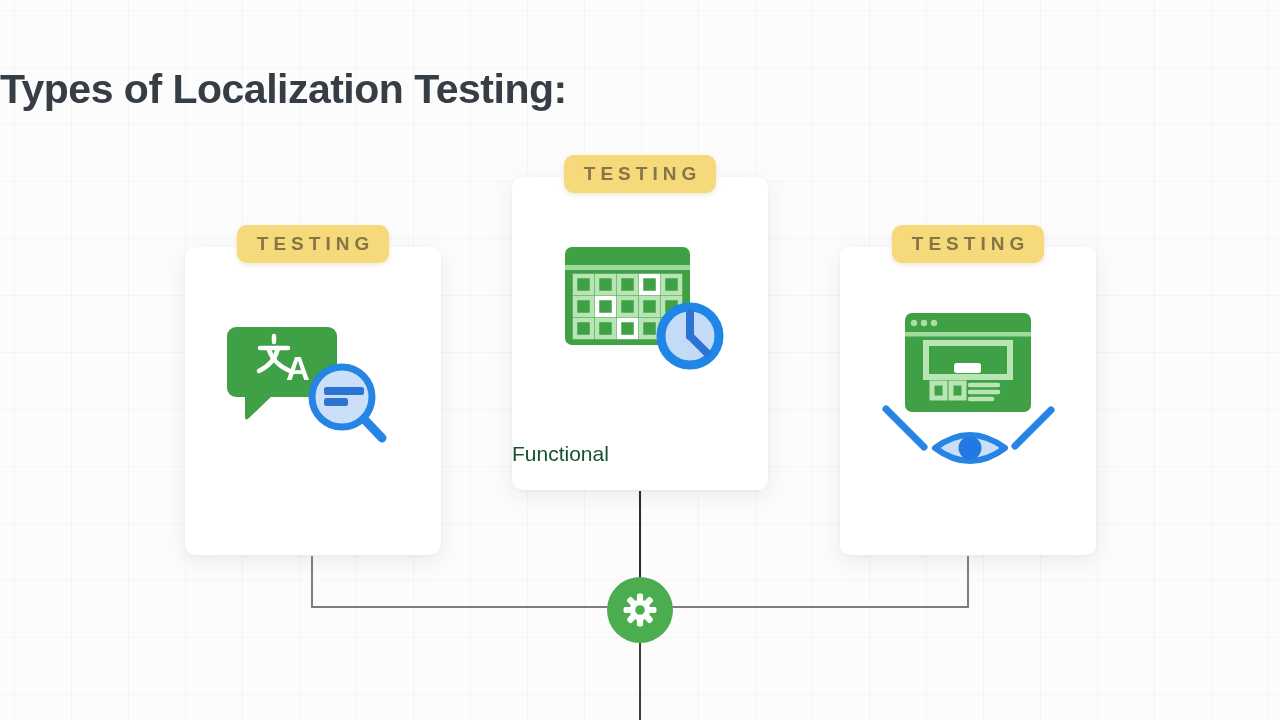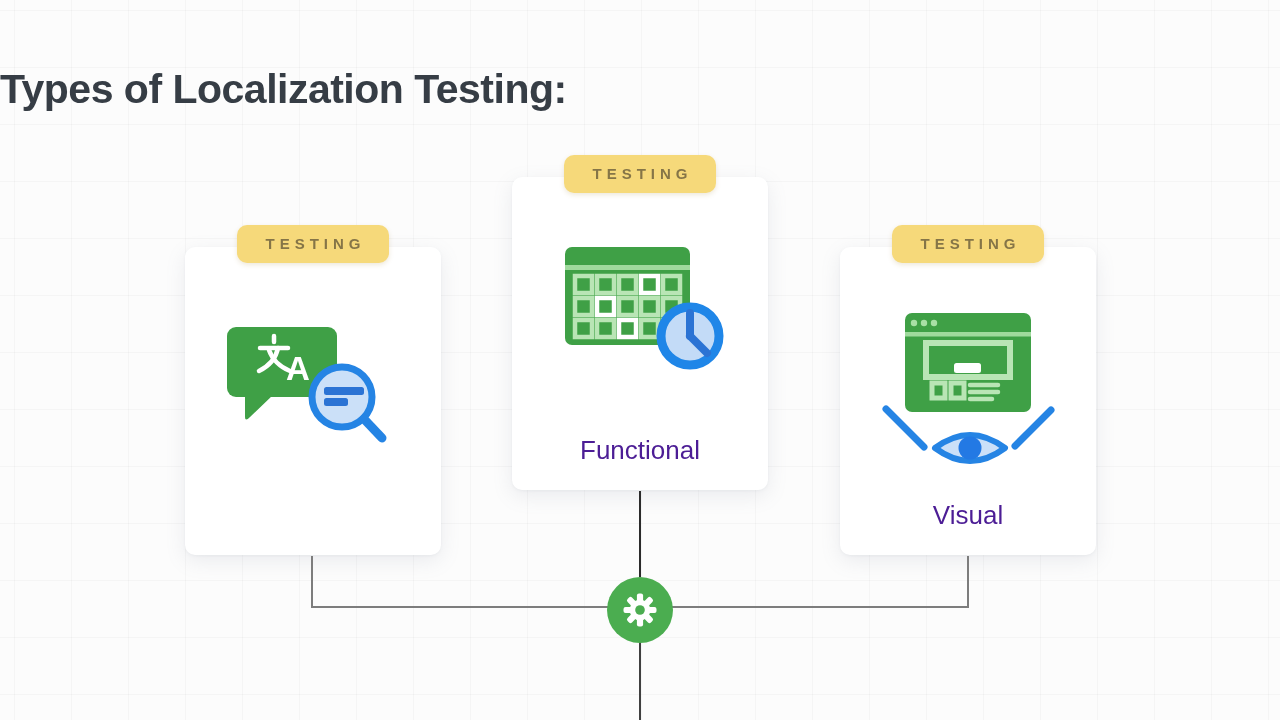--- a/index.html
+++ b/index.html
@@ -23,28 +23,28 @@
     position:absolute;width:256px;background:#FFFFFF;border-radius:10px;
     box-shadow:0 6px 20px rgba(125,135,155,0.14), 0 1px 3px rgba(125,135,155,0.08);
   }
   .card.linguistic{left:185px;top:247px;height:308px;}
   .card.functional{left:512px;top:177px;height:313px;}
   .card.visual{left:840px;top:247px;height:308px;}
   .badge{
     position:absolute;top:-22px;left:50%;transform:translateX(-50%);
     width:152px;height:38px;line-height:38px;
     background:#F6D97A;border-radius:10px;
-    text-align:center;font-size:15px;font-weight:700;
+    text-align:center;font-size:19px;font-weight:700;
     letter-spacing:5px;text-indent:5px;color:#857547;
     box-shadow:0 2px 5px rgba(160,130,50,0.18);
     z-index:3;
   }
   .card-label{
     position:absolute;bottom:24px;left:0;width:100%;
-    text-align:center;font-size:26px;font-weight:500;color:#4c1d95;
+    text-align:left;font-size:21px;font-weight:500;color:#14532d;
   }
   .icon-wrap{position:absolute;}
   .line{position:absolute;background:#7D7D7D;z-index:1;}
   .line.v{width:2px;}
   .line.h{height:2px;}
   .hub{
     position:absolute;left:607px;top:577px;width:66px;height:66px;
     background:#4BAD50;border-radius:50%;
     display:flex;align-items:center;justify-content:center;
     z-index:4;
@@ -169,16 +169,15 @@
 
         <g stroke="#2584E4" stroke-width="7" stroke-linecap="round">
           <line x1="6" y1="98" x2="44" y2="136"></line>
           <line x1="171" y1="99" x2="135" y2="135"></line>
         </g>
 
         <path d="M55,137 Q90,111 125,137 Q90,163 55,137 Z" fill="#CBE0F8" stroke="#2584E4" stroke-width="6" stroke-linejoin="round"></path>
         <circle cx="90" cy="137" r="11.5" fill="#2379E4"></circle>
       </svg>
     </div>
-    <div class="card-label">Visual</div>
   </div>
 
 </div>
 
 </body></html>

